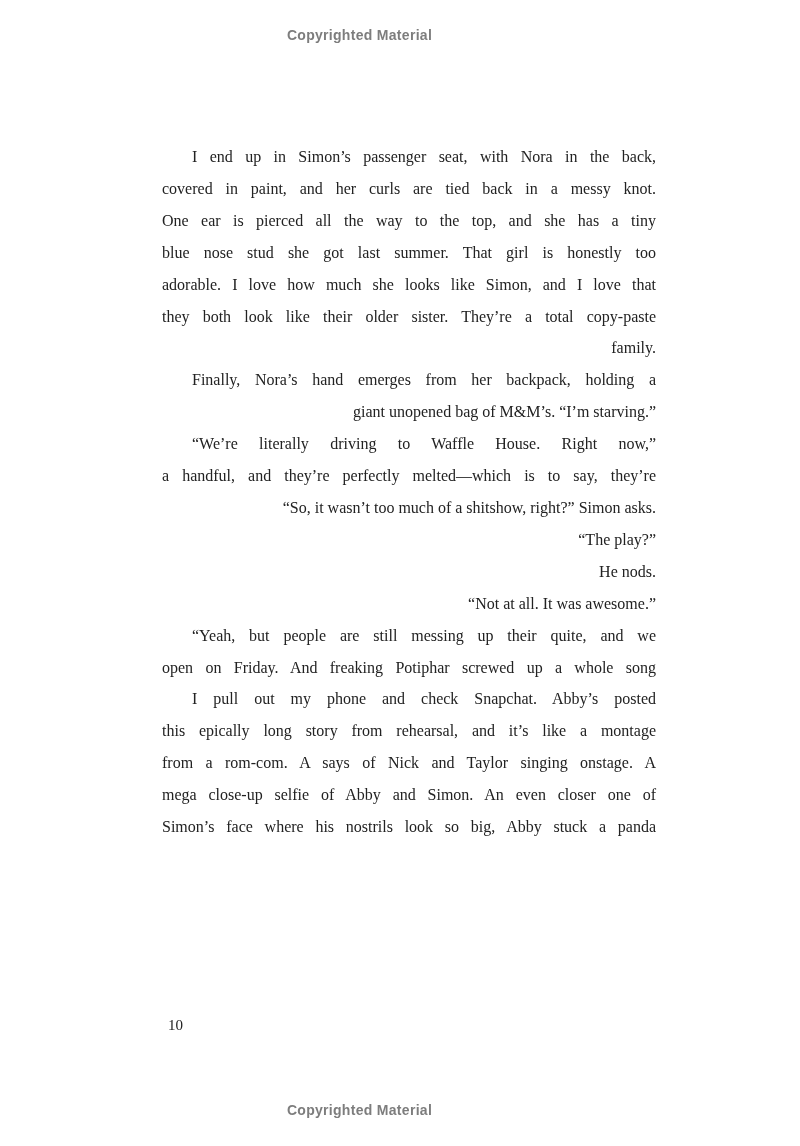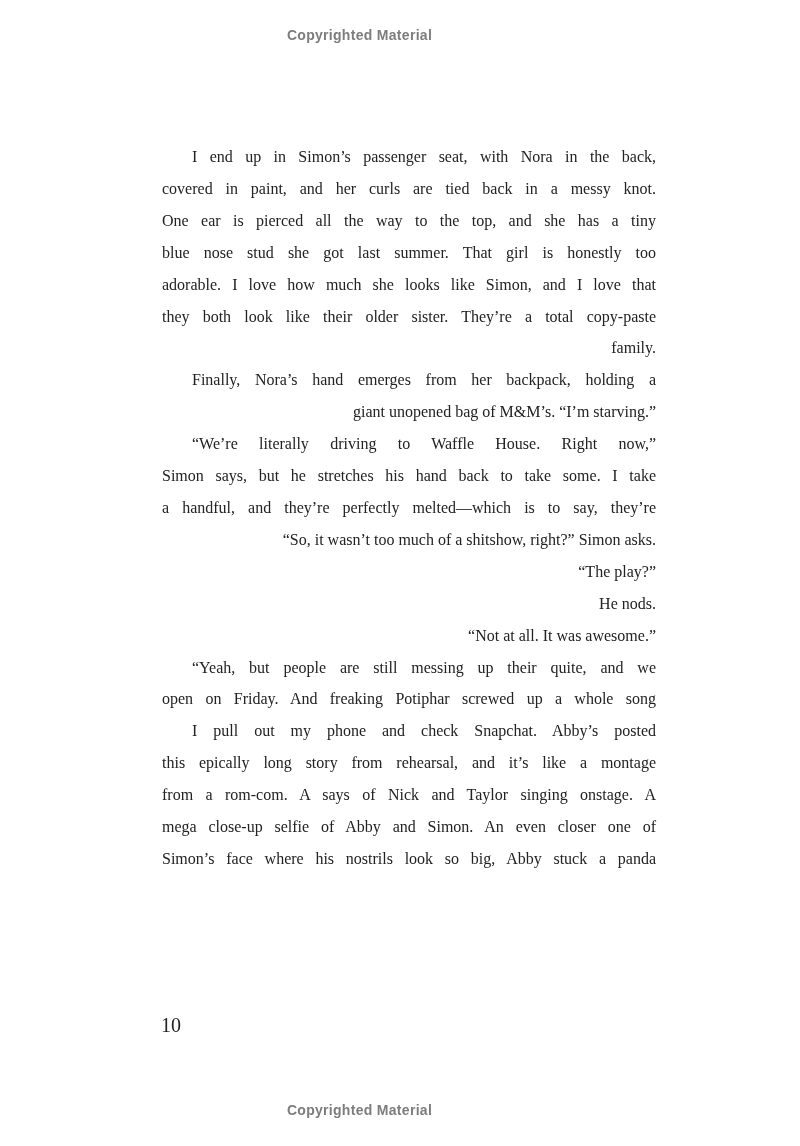--- a/index.html
+++ b/index.html
@@ -43,23 +43,23 @@
   }
   .line.just {
     text-align: justify;
     text-align-last: justify;
   }
   .line.first {
     text-indent: 30px;
   }
   .page-number {
     position: absolute;
-    left: 161px;
+    left: 168px;
     top: 1015px;
-    font-size: 20px;
+    font-size: 15px;
     color: var(--text-color, #222222);
     line-height: 20px;
   }
 </style>
 </head>
 <body>
 
 <div class="book-page">
   <div class="copyright-banner top">Copyrighted Material</div>
 
@@ -67,21 +67,20 @@
       <div class="line first just">I end up in Simon’s passenger seat, with Nora in the back,</div>
       <div class="line just">covered in paint, and her curls are tied back in a messy knot.</div>
       <div class="line just">One ear is pierced all the way to the top, and she has a tiny</div>
       <div class="line just">blue nose stud she got last summer. That girl is honestly too</div>
       <div class="line just">adorable. I love how much she looks like Simon, and I love that</div>
       <div class="line just">they both look like their older sister. They’re a total copy-paste</div>
       <div class="line">family.</div>
       <div class="line first just">Finally, Nora’s hand emerges from her backpack, holding a</div>
       <div class="line">giant unopened bag of M&amp;M’s. “I’m starving.”</div>
       <div class="line first just">“We’re literally driving to Waffle House. Right now,”</div>
-      <div class="line just">Simon says, but he stretches his hand back to take some. I take</div>
       <div class="line just">a handful, and they’re perfectly melted—which is to say, they’re</div>
       <div class="line first">“So, it wasn’t too much of a shitshow, right?” Simon asks.</div>
       <div class="line first">“The play?”</div>
       <div class="line first">He nods.</div>
       <div class="line first">“Not at all. It was awesome.”</div>
       <div class="line first just">“Yeah, but people are still messing up their quite, and we</div>
       <div class="line just">open on Friday. And freaking Potiphar screwed up a whole song</div>
       <div class="line first just">I pull out my phone and check Snapchat. Abby’s posted</div>
       <div class="line just">this epically long story from rehearsal, and it’s like a montage</div>
       <div class="line just">from a rom-com. A says of Nick and Taylor singing onstage. A</div>

